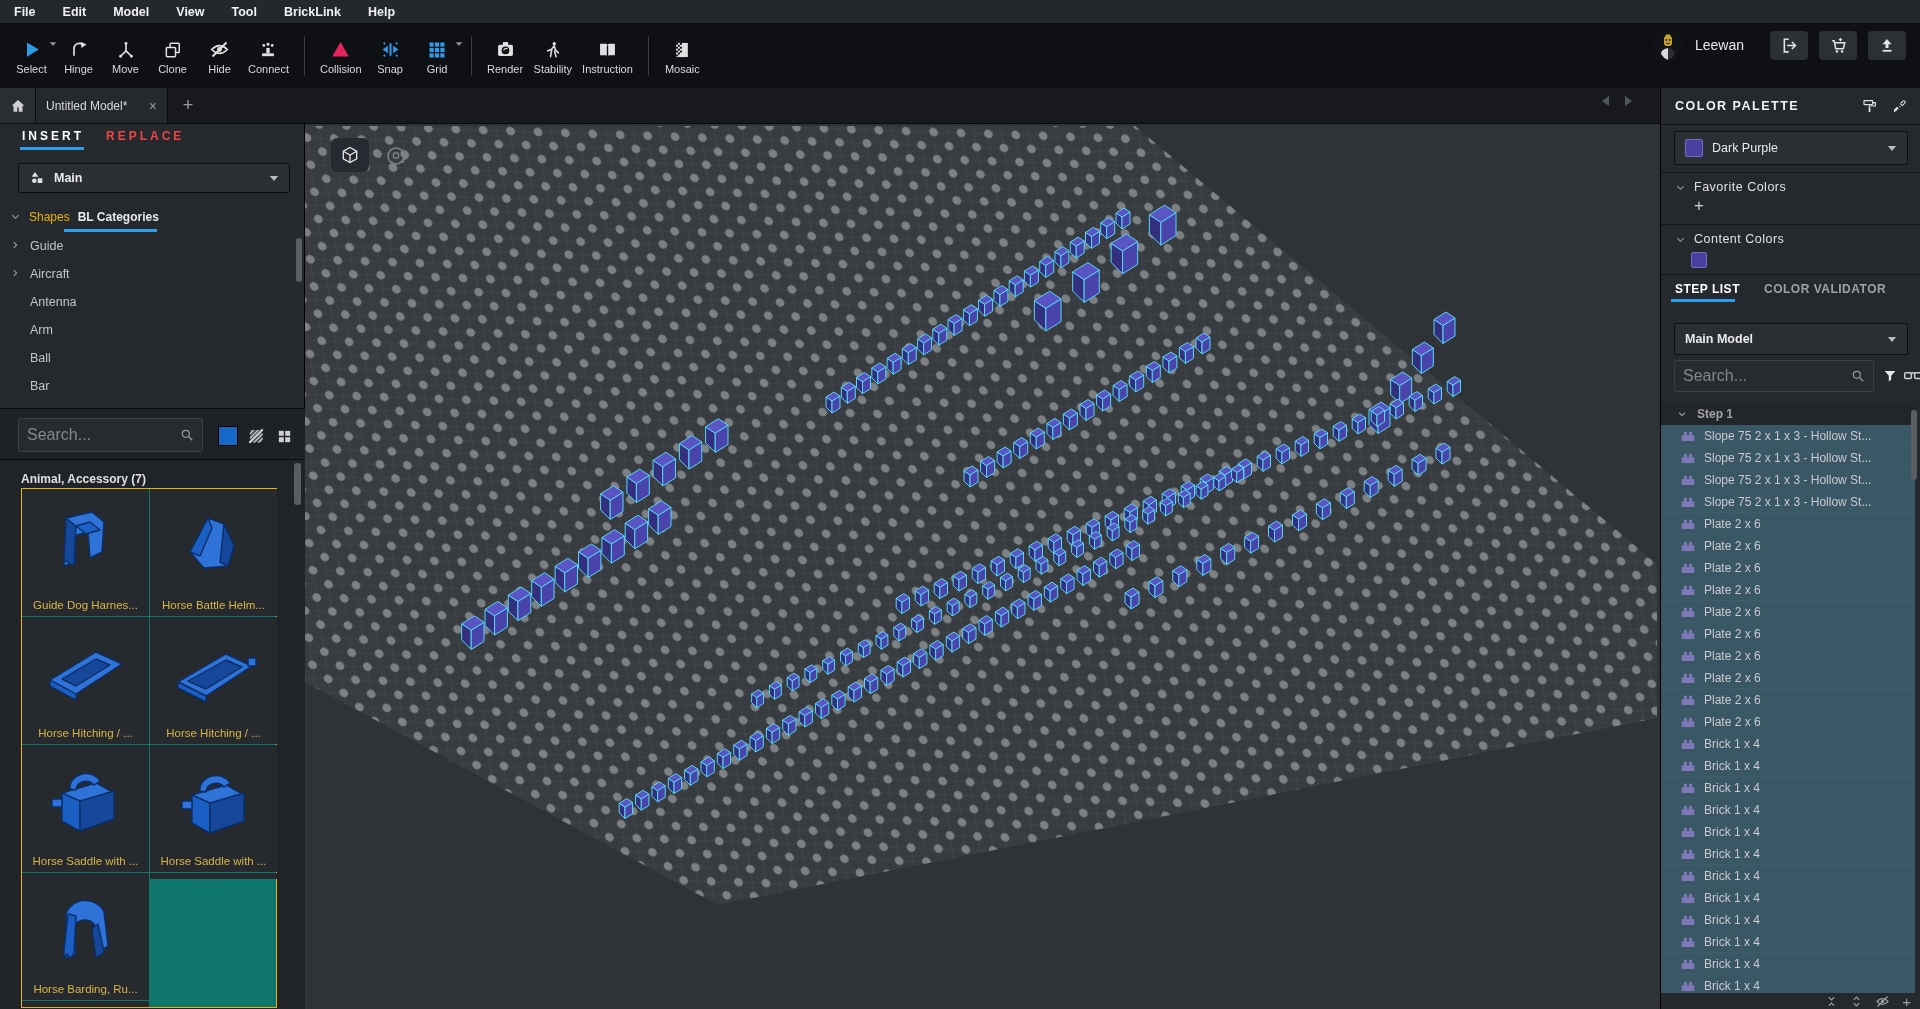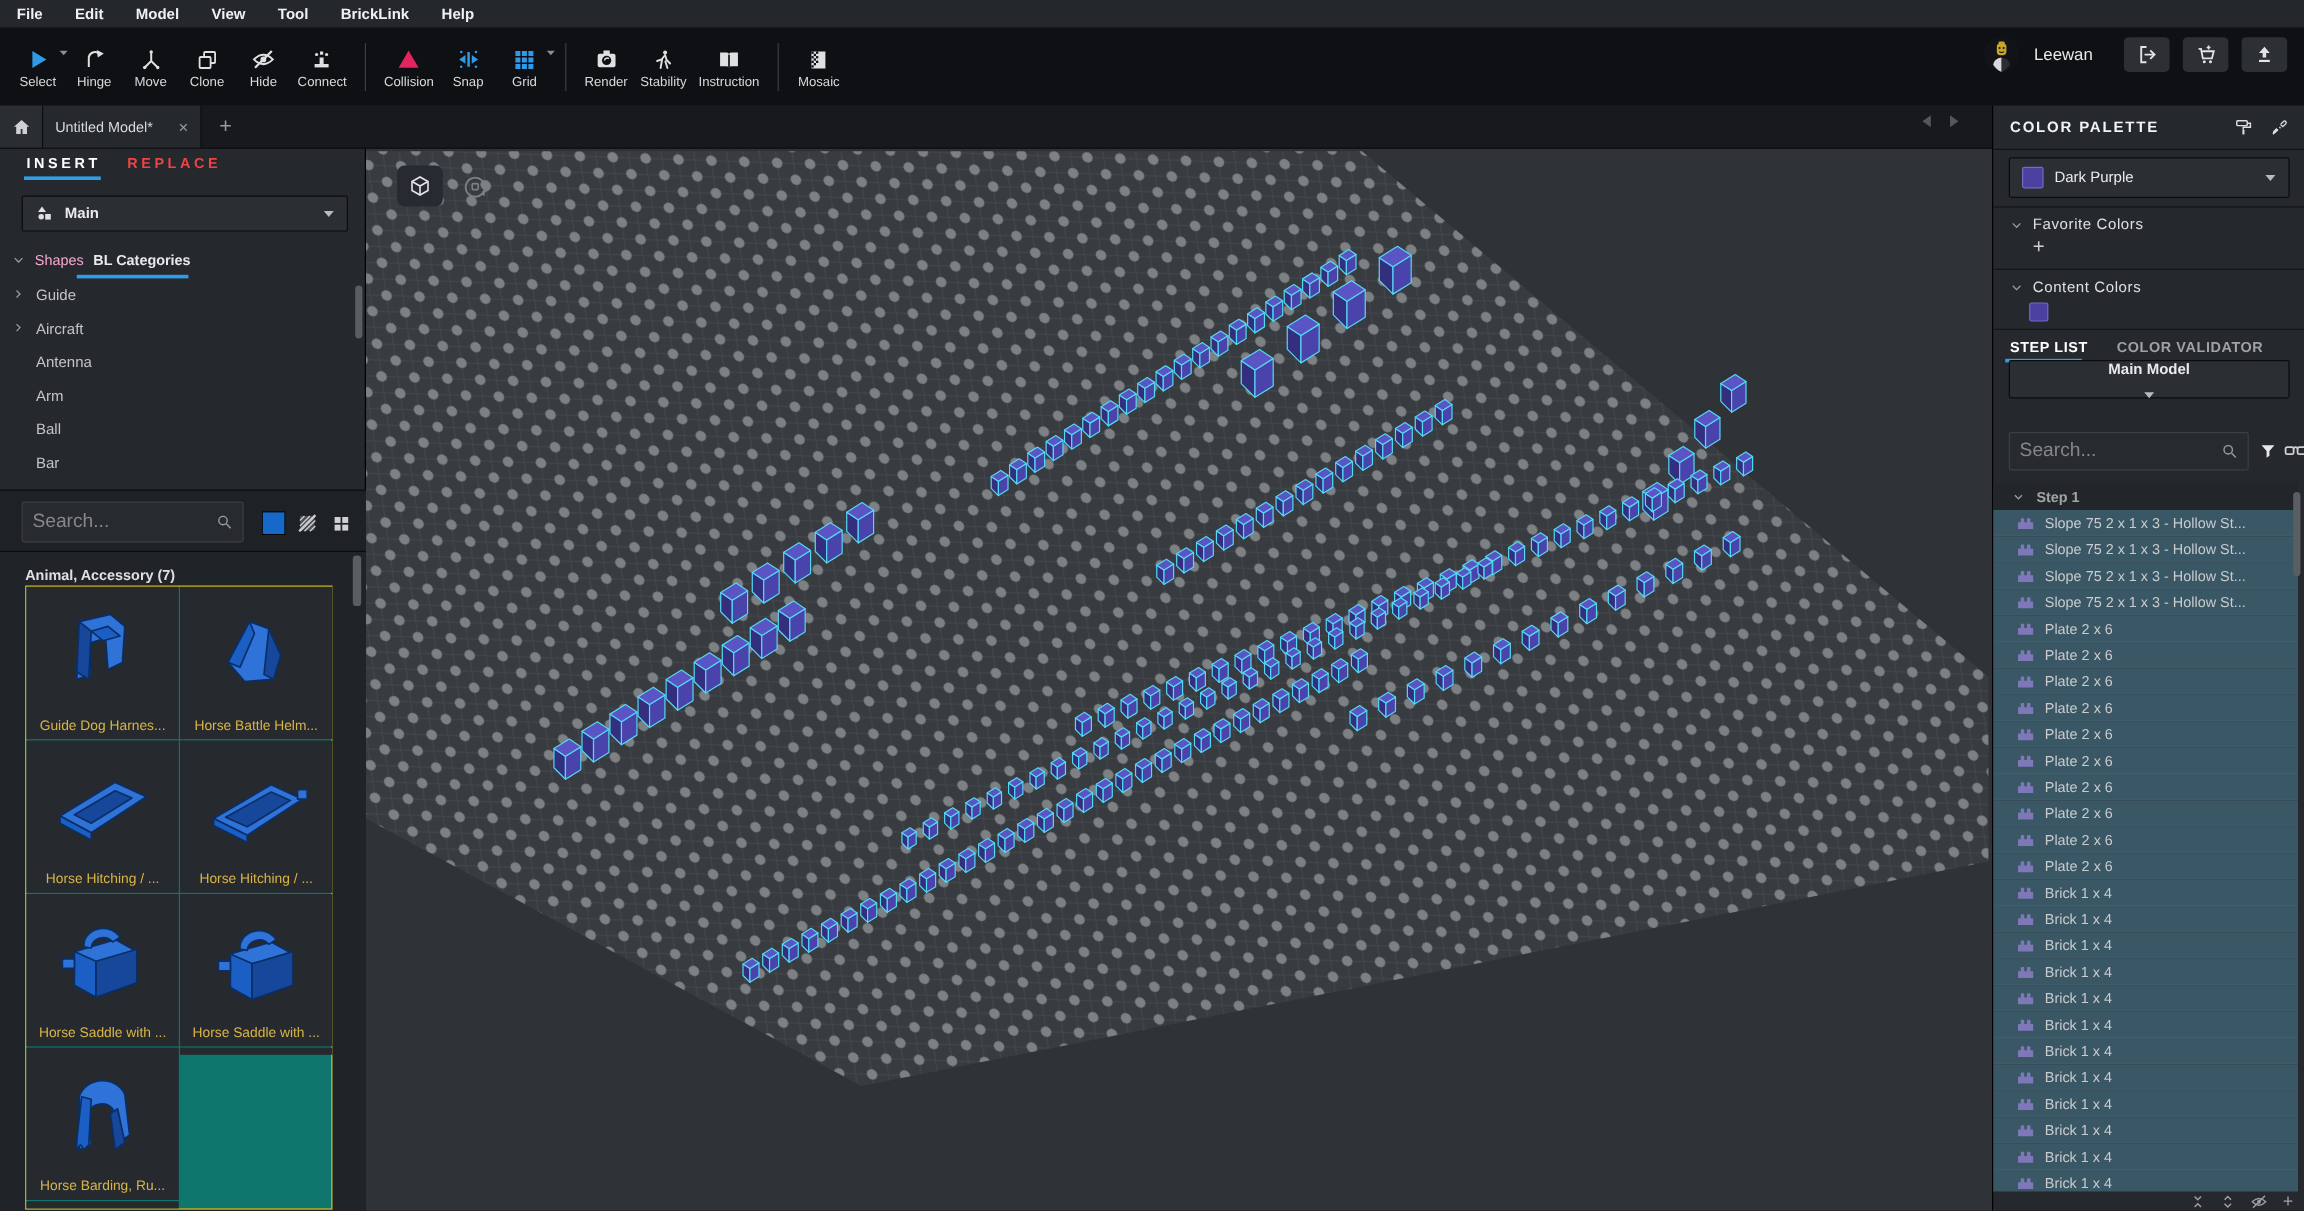--- a/index.html
+++ b/index.html
@@ -38,21 +38,21 @@
   #left-panel { left:0; top:124px; width:305px; height:885px; background:#25282d; border-right:1px solid #000; }
   #lp-tabs { left:0; top:0; width:305px; height:27px; }
   #insert-tab { left:22px; top:5px; font-size:12px; font-weight:bold; letter-spacing:3px; color:#fff; }
   #insert-underline { left:20px; top:23px; width:64px; height:3px; background:#2e9fe6; }
   #replace-tab { left:106px; top:5px; font-size:12px; font-weight:bold; letter-spacing:3px; color:#ef4444; }
   .dd-box { background:#2b2e33; border:1px solid #0b0c0e; border-radius:2px; display:flex; align-items:center; padding:0 10px; gap:9px; }
   .dd-label { font-size:12.5px; font-weight:bold; color:#e9eaec; flex:1; }
   .caret { color:#b9bbbe; }
   #lp-main-dd { left:18px; top:39px; width:272px; height:30px; }
   #lp-shape-row { left:0; top:77px; width:305px; height:31px; display:flex; align-items:center; padding-left:10px; gap:8px; }
-  #shapes-tab { font-size:12px; color:#f9a8d4; }
+  #shapes-tab { font-size:12px; color:#eab308; }
   #bl-tab { font-size:12px; color:#e8e9eb; font-weight:bold; }
   #bl-underline { left:64px; top:105px; width:93px; height:3px; background:#2e9fe6; }
   #cat-list { left:0; top:108px; width:305px; height:176px; overflow:hidden; }
   .cat-row { height:28px; display:flex; align-items:center; padding-left:30px; font-size:12.5px; color:#c3c4c6; position:relative; }
   .cat-chev { position:absolute; left:10px; top:7px; color:#9a9c9f; }
   .v-scroll { background:#5a5d61; border-radius:3px; }
   #search-band { left:0; top:284px; width:305px; height:52px; background:#1e2125; border-top:1px solid #0b0c0e; border-bottom:1px solid #0b0c0e; }
   .search-wrap { position:absolute; background:#272a2f; border:1px solid #3c3f44; border-radius:2px; display:flex; align-items:center; padding:0 8px; }
   .search-wrap input { flex:1; background:transparent; border:none; outline:none; color:#a3a3a3; font-size:16px; font-family:"Liberation Sans",sans-serif; min-width:0; }
   .search-wrap input::placeholder { color:#85878a; }
@@ -77,21 +77,21 @@
   #color-dd { left:13px; top:43px; width:234px; height:34px; }
   .swatch { border:1px solid #746bc7; border-radius:2px; }
   .rp-divider { left:0; width:260px; height:1px; background:#131518; }
   .sect-row { left:0; width:260px; height:22px; display:flex; align-items:center; padding-left:14px; gap:8px; }
   .sect-label { font-size:12.5px; letter-spacing:0.5px; color:#dfe0e2; }
   #fav-plus { left:28px; top:108px; width:20px; height:20px; display:flex; align-items:center; justify-content:center; color:#cfd0d2; font-size:17px; }
   #rp-tabs { left:0; top:188px; width:260px; height:26px; display:flex; align-items:center; padding-left:14px; gap:24px; }
   #steplist-tab { font-size:12px; font-weight:bold; color:#fff; letter-spacing:0.5px; }
   #validator-tab { font-size:12px; font-weight:bold; color:#9fa1a3; letter-spacing:0.5px; }
   #steplist-underline { left:10px; top:211px; width:64px; height:3px; background:#2e9fe6; }
-  #mm-dd { left:13px; top:212px; width:234px; height:32px;flex-direction:column; }
+  #mm-dd { left:13px; top:235px; width:234px; height:32px; }
   #rp-search { left:13px; top:272px; width:200px; height:32px; }
   #step-list { left:0; top:315px; width:254px; height:590px; overflow:hidden; }
   #step-header { height:22px; display:flex; align-items:center; padding-left:16px; gap:10px; background:#22252a; }
   #step-header .sh-label { font-size:12px; font-weight:bold; color:#a3a3a3; }
   .step-item { height:22px; background:#3a5766; display:flex; align-items:center; padding-left:20px; gap:9px; border-bottom:1px solid rgba(255,255,255,0.04); }
   .step-item .si-label { font-size:12px; color:#c9cbcd; white-space:nowrap; }
   .brick-ic { color:#7e78b8; }
   #rp-bottombar { left:0; top:905px; width:260px; height:16px; display:flex; align-items:center; justify-content:flex-end; gap:12px; padding-right:10px; color:#9fa1a3; }
   #rp-scroll { left:250px; top:322px; width:6px; height:70px; }
 </style>

